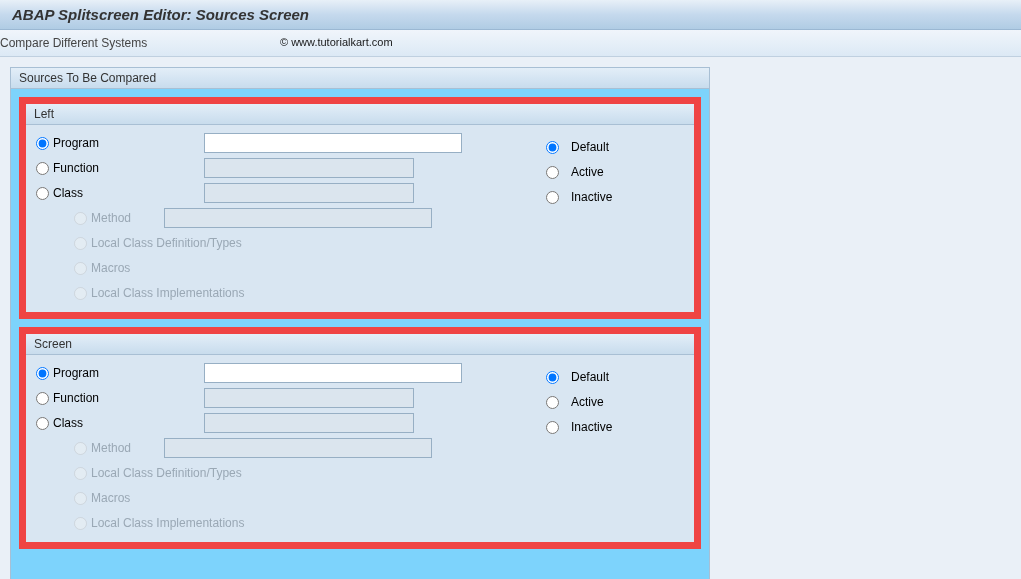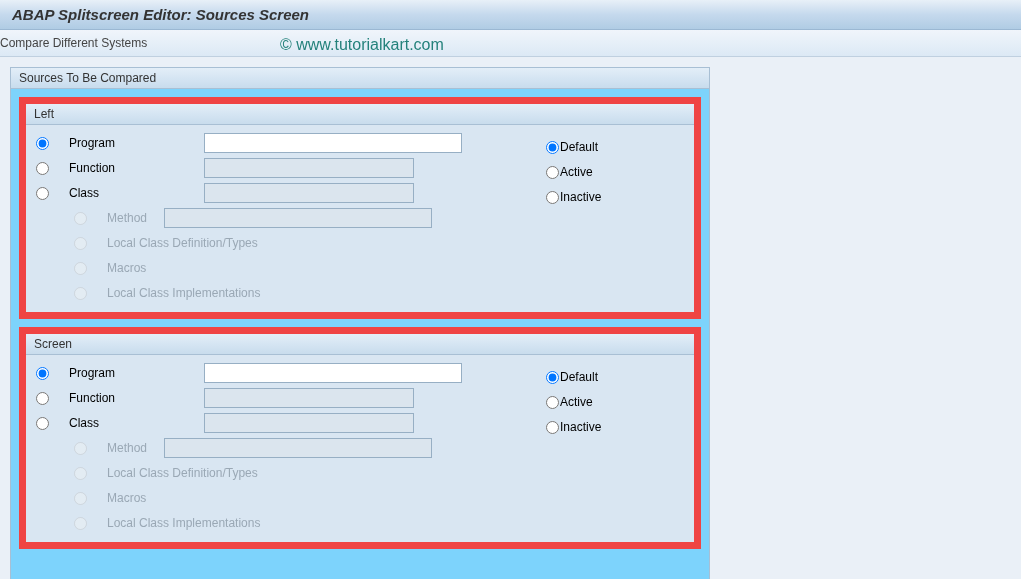--- a/index.html
+++ b/index.html
@@ -65,58 +65,58 @@
       display: flex;
       align-items: center;
       height: 24px;
       margin-bottom: 1px;
     }
     .row.indent { padding-left: 38px; }
     .radio-cell {
       display: flex;
       align-items: center;
       width: 168px;
-      gap: 20px;
+      gap: 4px;
     }
     .radio-cell.disabled { color: #9aa8b5; }
     .radio-cell label { cursor: pointer; }
     .radio-cell.disabled label { cursor: default; }
     input[type="radio"] {
       width: 13px; height: 13px;
       margin: 0;
     }
     input[type="radio"]:disabled { opacity: .55; }
     .text-input {
       height: 20px;
       border: 1px solid #97afc4;
       background: #fff;
       padding: 0 4px;
     }
     .text-input.w1 { width: 258px; }
     .text-input.w2 { width: 210px; }
     .text-input.w3 { width: 268px; margin-left: -40px;}
     .text-input.disabled { background: #dbe5ee; color:#999; }
     .right-radio {
-      display:flex; align-items:center; gap:1px; height:24px; margin-bottom:1px;
+      display:flex; align-items:center; gap:12px; height:24px; margin-bottom:1px;
     }
     .btn-row { display:flex; gap:24px; padding: 4px 0 0 0;}
     .btn {
       display:flex; align-items:center; justify-content:flex-start;
       background: linear-gradient(to bottom,#fff3b0,#fde46a);
       border:1px solid #b5a642;
       height:22px; width:128px;
       padding:0 8px; gap:14px;
       cursor:pointer;
       color:#333;
     }
     .btn .icon { width:14px; height:14px; flex:0 0 14px;}
     .btn .lbl { flex:1; text-align:center; margin-left:-14px;}
     .watermark {
       position:absolute; top:36px; left:280px;
-      font-size:16px; color:#0f766e; opacity:.9;
+      font-size:11px; color:#000000; opacity:.9;
       pointer-events:none;
     }
   </style>
 </head>
 <body>
 
 <div class="title-bar">ABAP Splitscreen Editor: Sources Screen</div>
 
 <div class="toolbar">
   <span>Compare Different Systems</span>

